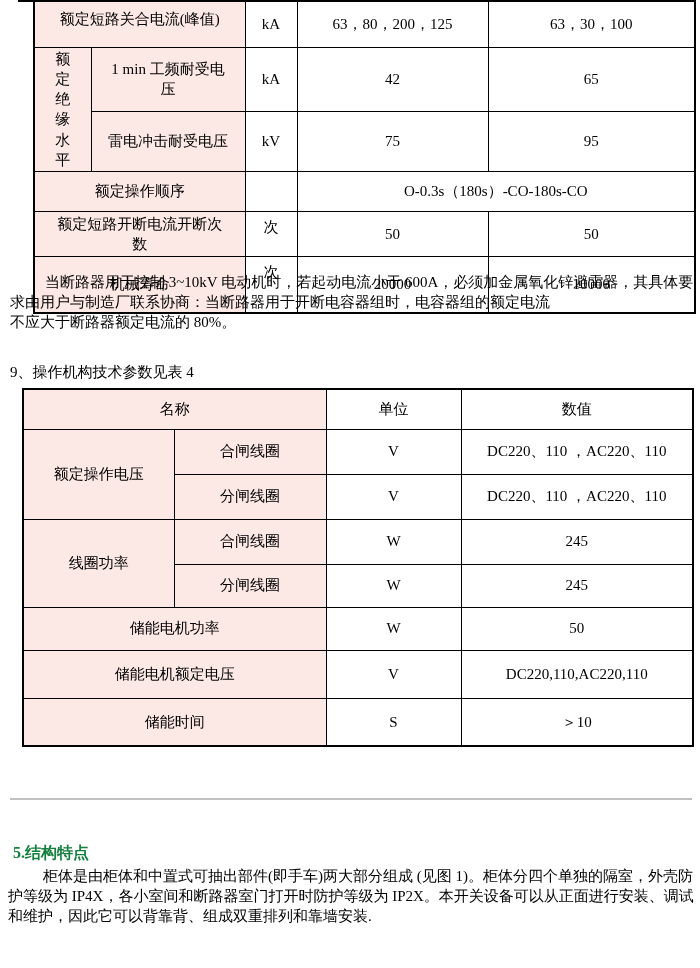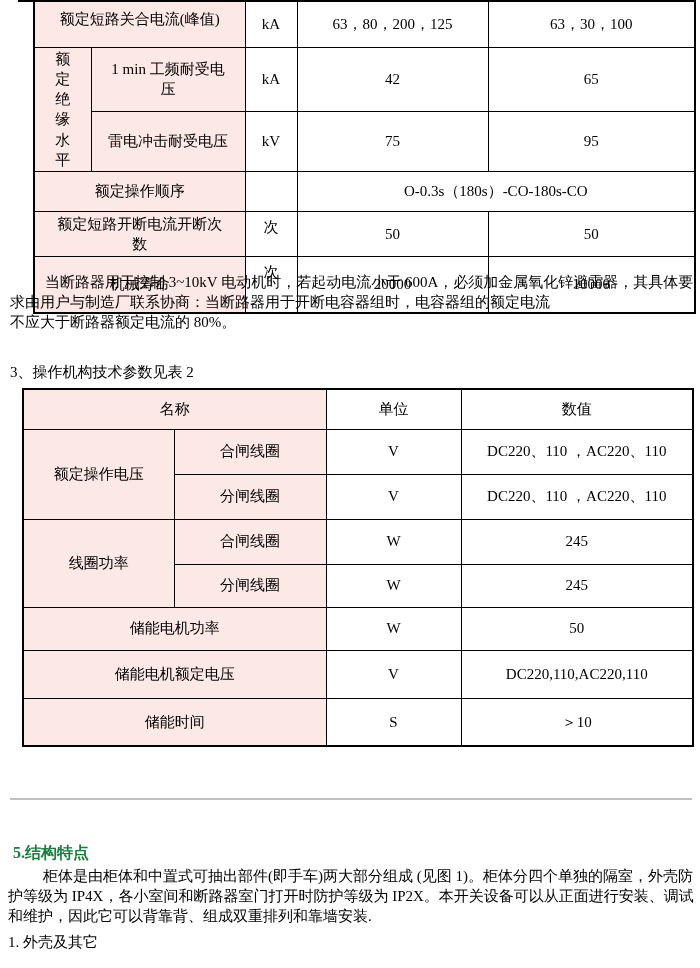--- a/index.html
+++ b/index.html
@@ -79,21 +79,21 @@
       <td class="va-top">次</td>
       <td>20000</td>
       <td>10000</td>
     </tr>
   </tbody>
     </table>
 
   <div id="note" class="txt">当断路器用于控制 3~10kV 电动机时，若起动电流小于 600A，必须加金属氧化锌避雷器，其具体要求由用户与制造厂联系协商：当断路器用于开断电容器组时，电容器组的额定电流
 不应大于断路器额定电流的 80%。</div>
 
-  <div id="h3-line" class="txt">3、操作机构技术参数见表 2</div>
+  <div id="h3-line" class="txt">9、操作机构技术参数见表 4</div>
 
   <table id="t4">
     <colgroup>
       <col style="width:151px">
         <col style="width:152px">
         <col style="width:135px">
         <col style="width:232px">
     </colgroup>
     <tbody>
         <tr style="height:40px">
@@ -140,15 +140,14 @@
     </tr>
   </tbody>
     </table>
 
   <div class="divider"></div>
 
   <div id="h5-line" class="txt">5.结构特点</div>
 
   <div id="struct" class="txt">柜体是由柜体和中置式可抽出部件(即手车)两大部分组成 (见图 1)。柜体分四个单独的隔室，外壳防护等级为 IP4X，各小室间和断路器室门打开时防护等级为 IP2X。本开关设备可以从正面进行安装、调试和维护，因此它可以背靠背、组成双重排列和靠墙安装.</div>
 
-  <div id="sub1" class="txt">1. 外壳及其它</div>
 
 </div>
 
 </body></html>

